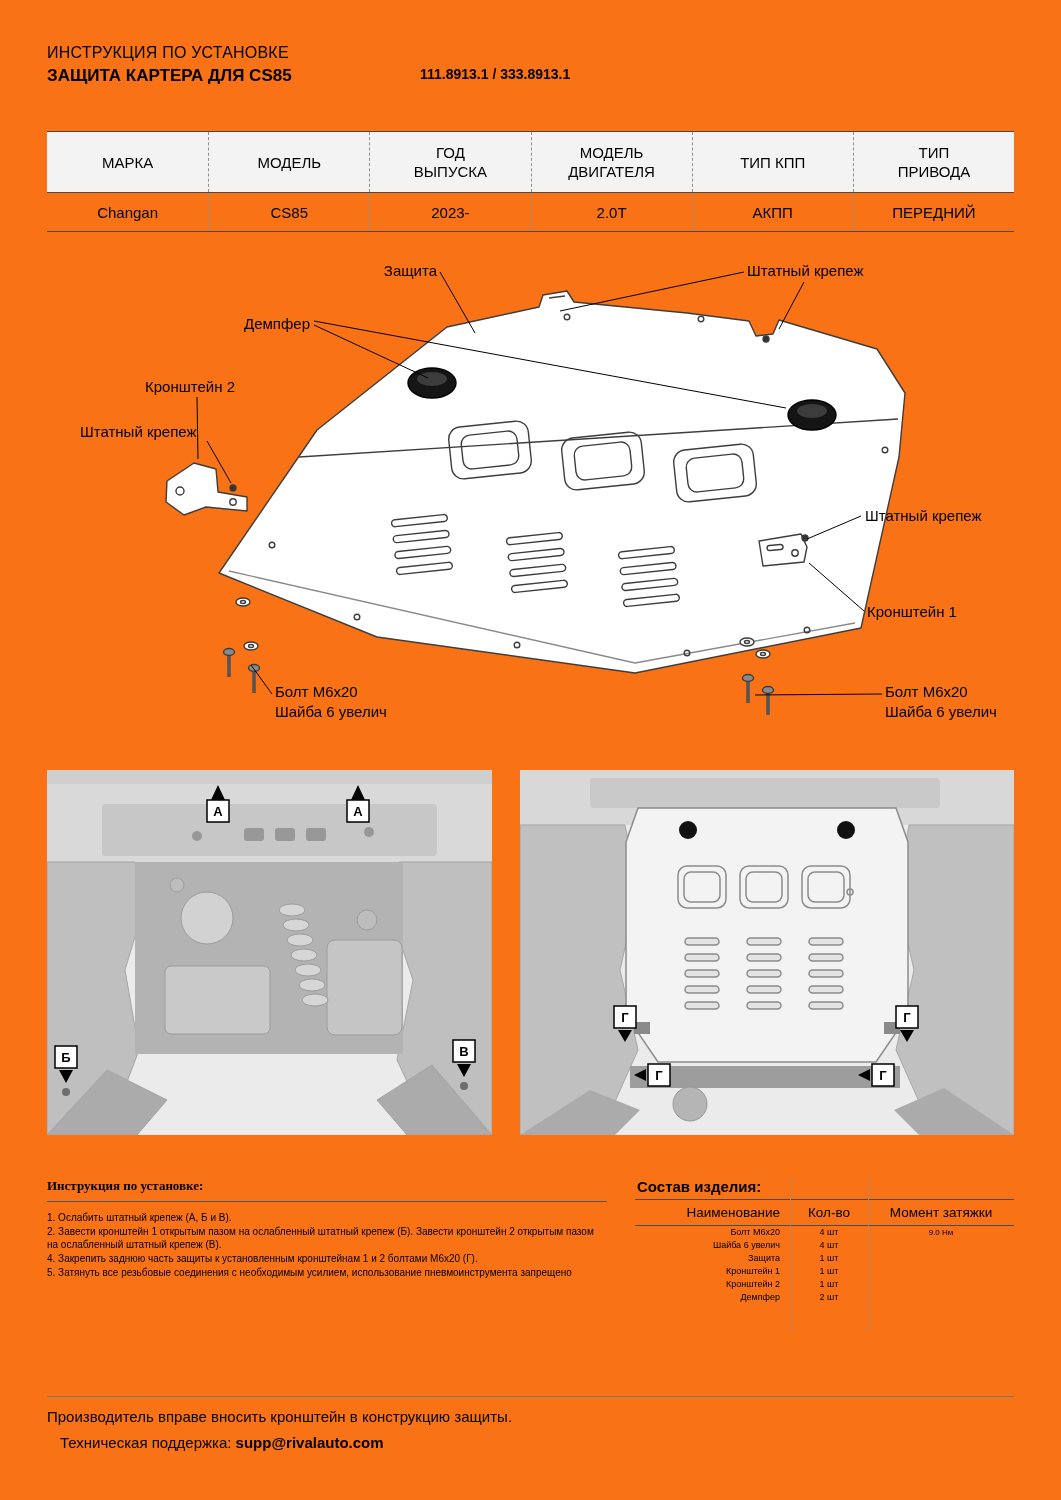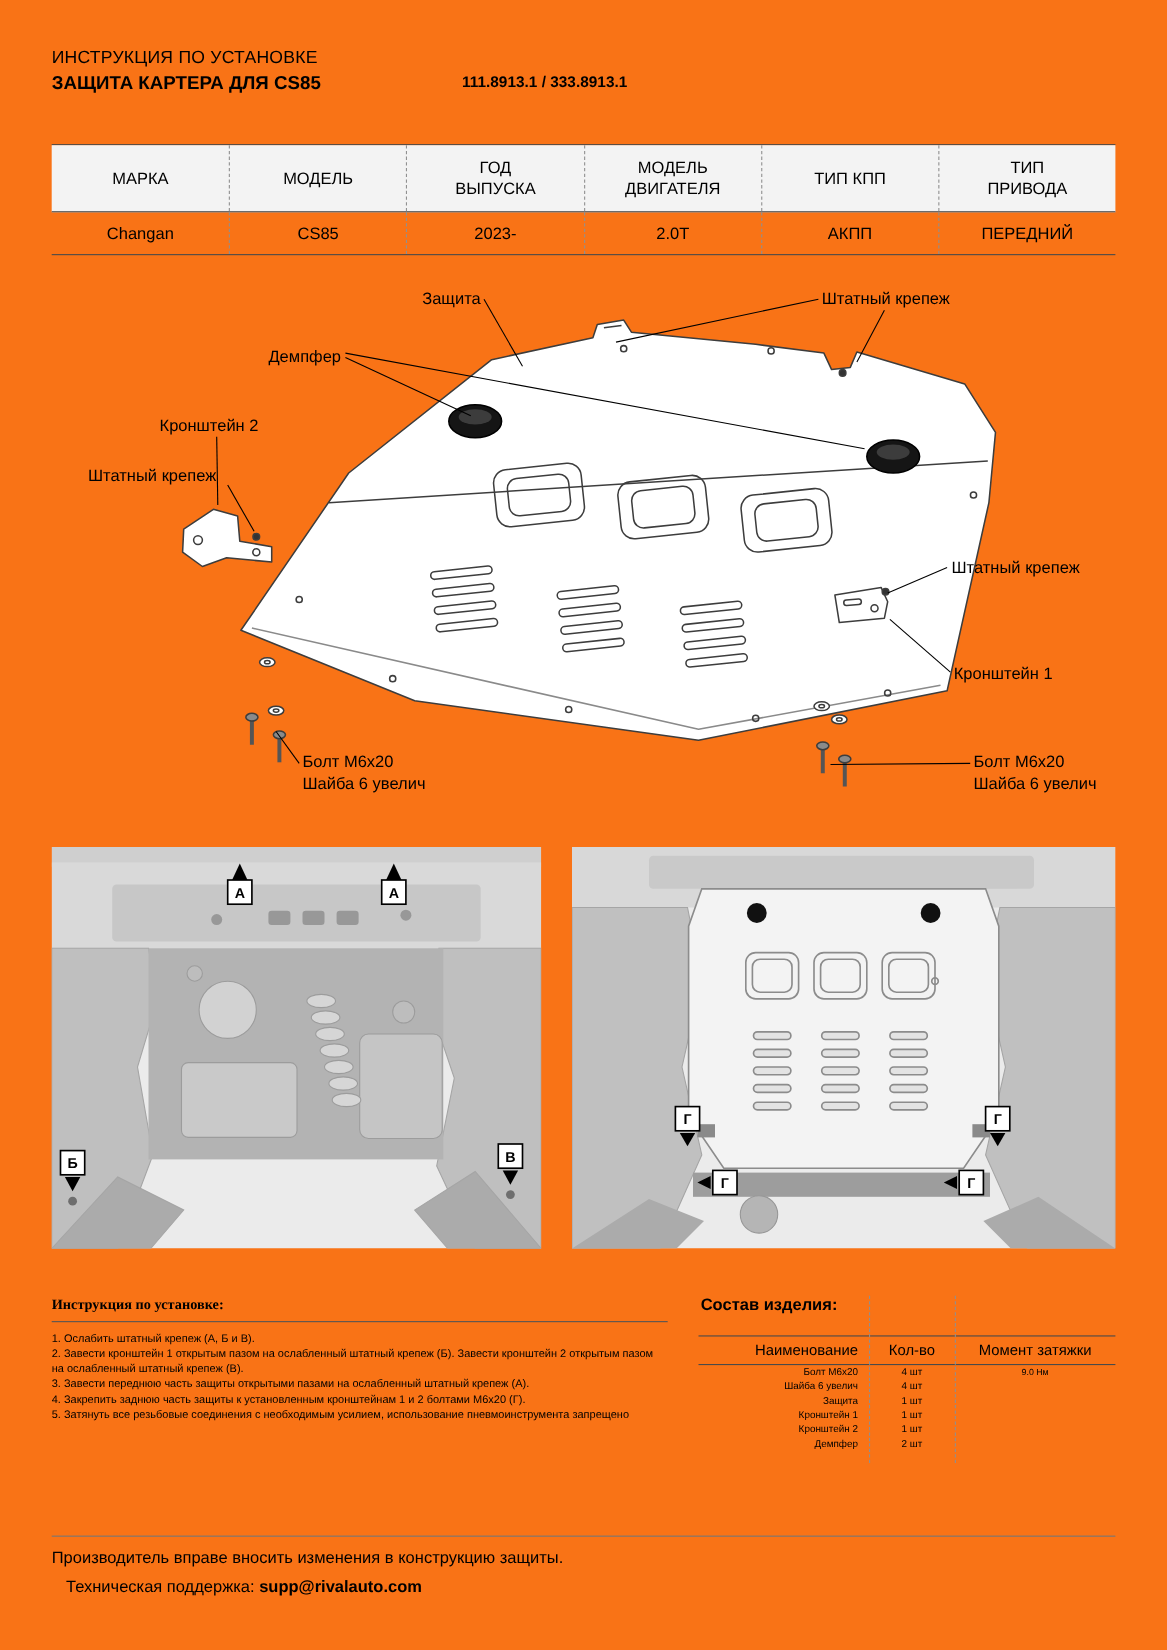--- a/index.html
+++ b/index.html
@@ -41,21 +41,21 @@
   
   .instr { position:absolute; left:47px; top:1178px; width:560px; }
   .instr-title { font-size:13px; font-weight:bold;font-family:Liberation Serif, serif; }
   .instr-steps { margin-top:7px; border-top:1px solid #555; padding-top:9px;
     font-size:10px; line-height:13px; }
   .step { margin-bottom:1px; }
 
   
   .parts { position:absolute; left:635px; top:1178px; width:379px; }
   .parts-title { font-size:15px; font-weight:bold; margin-left:2px; }
-  .parts-table { margin-top:19px; }
+  .parts-table { margin-top:4px; }
   .parts-head { display:grid; grid-template-columns:155px 78px 146px;
     border-top:1px solid #4a4a4a; border-bottom:1px solid #4a4a4a; }
   .parts-head > div { font-size:13.5px; padding:5px 0; }
   .ph-name { text-align:right; padding-right:10px !important; }
   .ph-qty { text-align:center; }
   .ph-torque { text-align:center; }
   .parts-row { display:grid; grid-template-columns:155px 78px 146px; font-size:9px; line-height:13px; }
   .pr-name { text-align:right; padding-right:10px; }
   .pr-qty { text-align:center; }
   .pr-torque { text-align:center; font-size:8px; }
@@ -358,21 +358,20 @@
         <text class="marker-letter" x="363" y="310" text-anchor="middle">Г</text>
       </g>
     </svg>
   </div>
 
   <div class="instr">
     <div class="instr-title">Инструкция по установке:</div>
     <div class="instr-steps">
       <div class="step">1. Ослабить штатный крепеж (А, Б и В).</div>
       <div class="step">2. Завести кронштейн 1 открытым пазом на ослабленный штатный крепеж (Б). Завести кронштейн 2 открытым пазом на ослабленный штатный крепеж (В).</div>
-      <div class="step">3. Завести переднюю часть защиты открытыми пазами на ослабленный штатный крепеж (А).</div>
       <div class="step">4. Закрепить заднюю часть защиты к установленным кронштейнам 1 и 2 болтами М6х20 (Г).</div>
       <div class="step">5. Затянуть все резьбовые соединения с необходимым усилием, использование пневмоинструмента запрещено</div>
     </div>
   </div>
 
   <div class="parts">
     <div class="dash-v v1"></div>
     <div class="dash-v v2"></div>
     <div class="parts-title">Состав изделия:</div>
     <div class="parts-table">
@@ -408,18 +407,18 @@
       </div>
       <div class="parts-row">
         <div class="pr-name">Демпфер</div>
         <div class="pr-qty">2 шт</div>
         <div class="pr-torque"></div>
       </div>
     </div>
   </div>
 
   <div class="footer-rule"></div>
-  <div class="footer-l1">Производитель вправе вносить изменения в конструкцию защиты.</div>
+  <div class="footer-l1">Производитель вправе вносить кронштейн в конструкцию защиты.</div>
   <div class="footer-l2">
     <span>Техническая поддержка: </span><span class="email">supp@rivalauto.com</span>
   </div>
 
 </div>
 
 </body></html>

